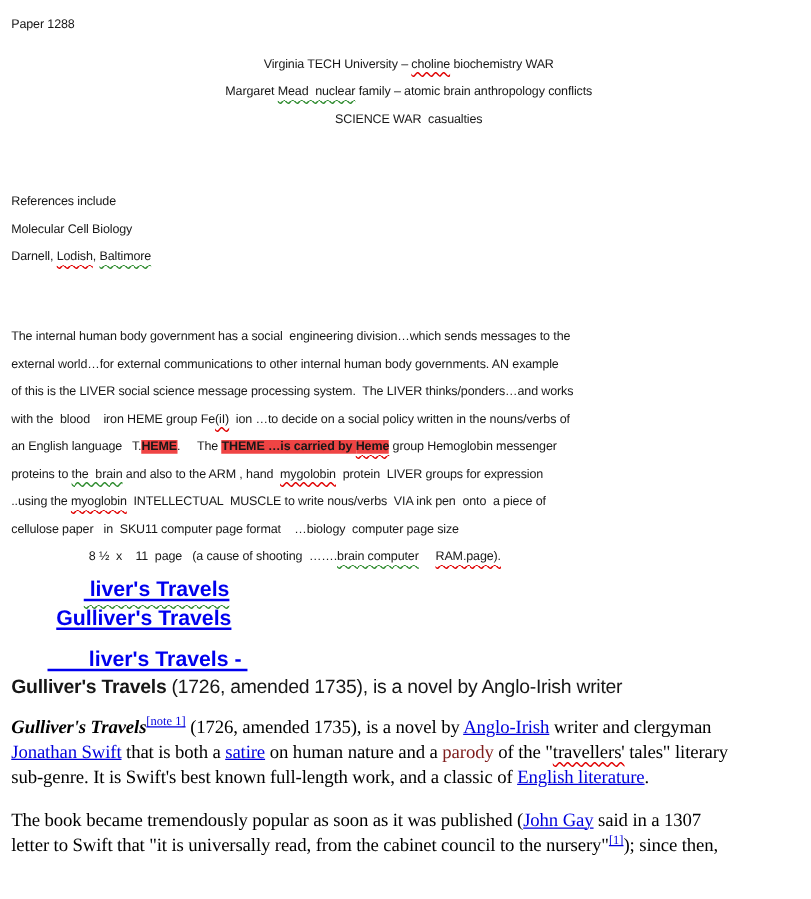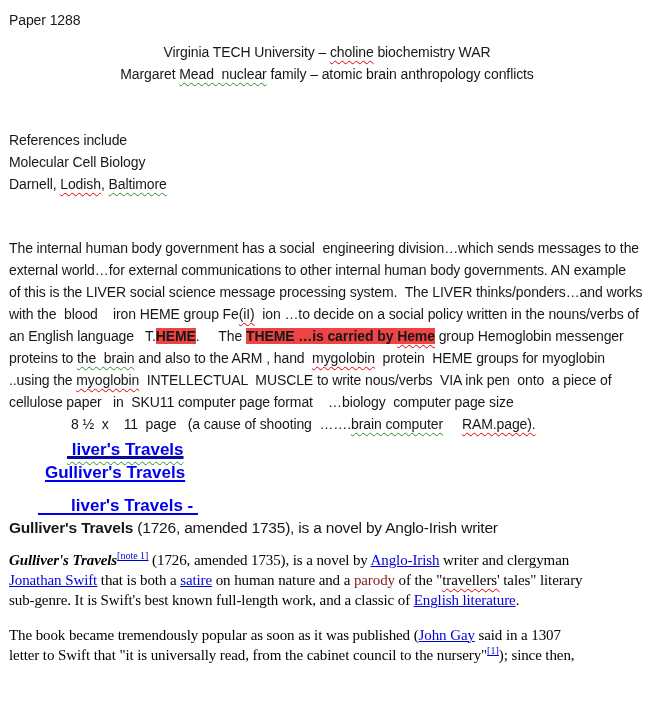--- a/index.html
+++ b/index.html
@@ -1,28 +1,28 @@
 <!DOCTYPE html>
 <html><head>
 <meta charset="utf-8">
 <style>
   html,body{margin:0;padding:0;}
   body{
     width:649px;height:719px;overflow:hidden;background:#ffffff;
     font-family:"Liberation Sans",sans-serif;color:#171717;
   }
   .doc{padding:9px 4px 0 9px;}
-  .line{white-space:pre;font-size:14px;line-height:22px;letter-spacing:-0.1px;}
+  .line{white-space:pre;font-size:10px;line-height:22px;letter-spacing:-0.1px;}
   .title-block{margin-top:10px;text-align:center;}
   .refs-block{margin-top:44px;}
   .body-block{margin-top:42px;}
   .indented{padding-left:62px;}
   .links-block{margin-top:3px;}
   .links-block .line{font-size:17px;line-height:23px;letter-spacing:0;}
-  .link-line-1{padding-left:58px;text-decoration:underline;}
+  .link-line-1{padding-left:58px;}
   .link-line-2{padding-left:36px;}
   .link-line-3{padding-left:29px;margin-top:10px;}
   .summary-block{margin-top:1px;}
   .summary-block .line{font-size:15.5px;line-height:19px;letter-spacing:-0.2px;}
   .wiki .line{font-family:"Liberation Serif",serif;font-size:15px;line-height:20px;letter-spacing:-0.1px;color:#000;}
   .wiki1{margin-top:13px;}
   .wiki2{margin-top:15px;}
   .b{font-weight:700;}
   .bi{font-weight:700;font-style:italic;}
   .hl{background:#ef4444;}
@@ -53,35 +53,36 @@
 </head>
 <body>
 
 <div class="doc">
 
   <div class="line">Paper 1288</div>
 
   <div class="title-block">
       <div class="line"><span>Virginia TECH University – </span><span class="sq-red">choline</span><span> biochemistry WAR</span></div>
       <div class="line"><span>Margaret </span><span class="sq-green">Mead  nuclear</span><span> family – atomic brain anthropology conflicts</span></div>
+      <div class="line"><span>SCIENCE WAR  casualties</span></div>
     </div>
 
   <div class="refs-block">
       <div class="line"><span>References include</span></div>
       <div class="line"><span>Molecular Cell Biology</span></div>
       <div class="line"><span>Darnell, </span><span class="sq-red">Lodish</span><span>, </span><span class="sq-green">Baltimore</span></div>
     </div>
 
   <div class="body-block">
       <div class="line"><span>The internal human body government has a social  engineering division…which sends messages to the</span></div>
       <div class="line"><span>external world…for external communications to other internal human body governments. AN example</span></div>
       <div class="line"><span>of this is the LIVER social science message processing system.  The LIVER thinks/ponders…and works</span></div>
       <div class="line"><span>with the  blood    iron HEME group Fe</span><span class="sq-red">(iI)</span><span>  ion …to decide on a social policy written in the nouns/verbs of</span></div>
       <div class="line"><span>an English language   T.</span><span class="hl b">HEME</span><span>.     The </span><span class="hl b">THEME …is carried by </span><span class="hl b sq-red">Heme</span><span> group Hemoglobin messenger</span></div>
-      <div class="line"><span>proteins to </span><span class="sq-green">the  brain</span><span> and also to the ARM , hand  </span><span class="sq-red">mygolobin</span><span>  protein  HEME groups for myoglobin</span></div>
+      <div class="line"><span>proteins to </span><span class="sq-green">the  brain</span><span> and also to the ARM , hand  </span><span class="sq-red">mygolobin</span><span>  protein  LIVER groups for expression</span></div>
       <div class="line"><span>..using the </span><span class="sq-red">myoglobin</span><span>  INTELLECTUAL  MUSCLE to write nous/verbs  VIA ink pen  onto  a piece of</span></div>
       <div class="line"><span>cellulose paper   in  SKU11 computer page format    …biology  computer page size</span></div>
       <div class="line indented"><span>8 ½  x    11  page   (a cause of shooting  …….</span><span class="sq-green">brain computer</span><span>     </span><span class="sq-red">RAM.page).</span></div>
     </div>
 
   <div class="links-block">
       <div class="line link-line-1"><span class="sq-green-wavy"><span class="biglink">&nbsp;liver's Travels</span></span></div>
       <div class="line link-line-2"><span class="biglink">Gulliver's Travels</span></div>
       <div class="line link-line-3"><span class="biglink">&nbsp;&nbsp;&nbsp;&nbsp;&nbsp;&nbsp;&nbsp;liver's Travels -&nbsp;</span></div>
     </div>

